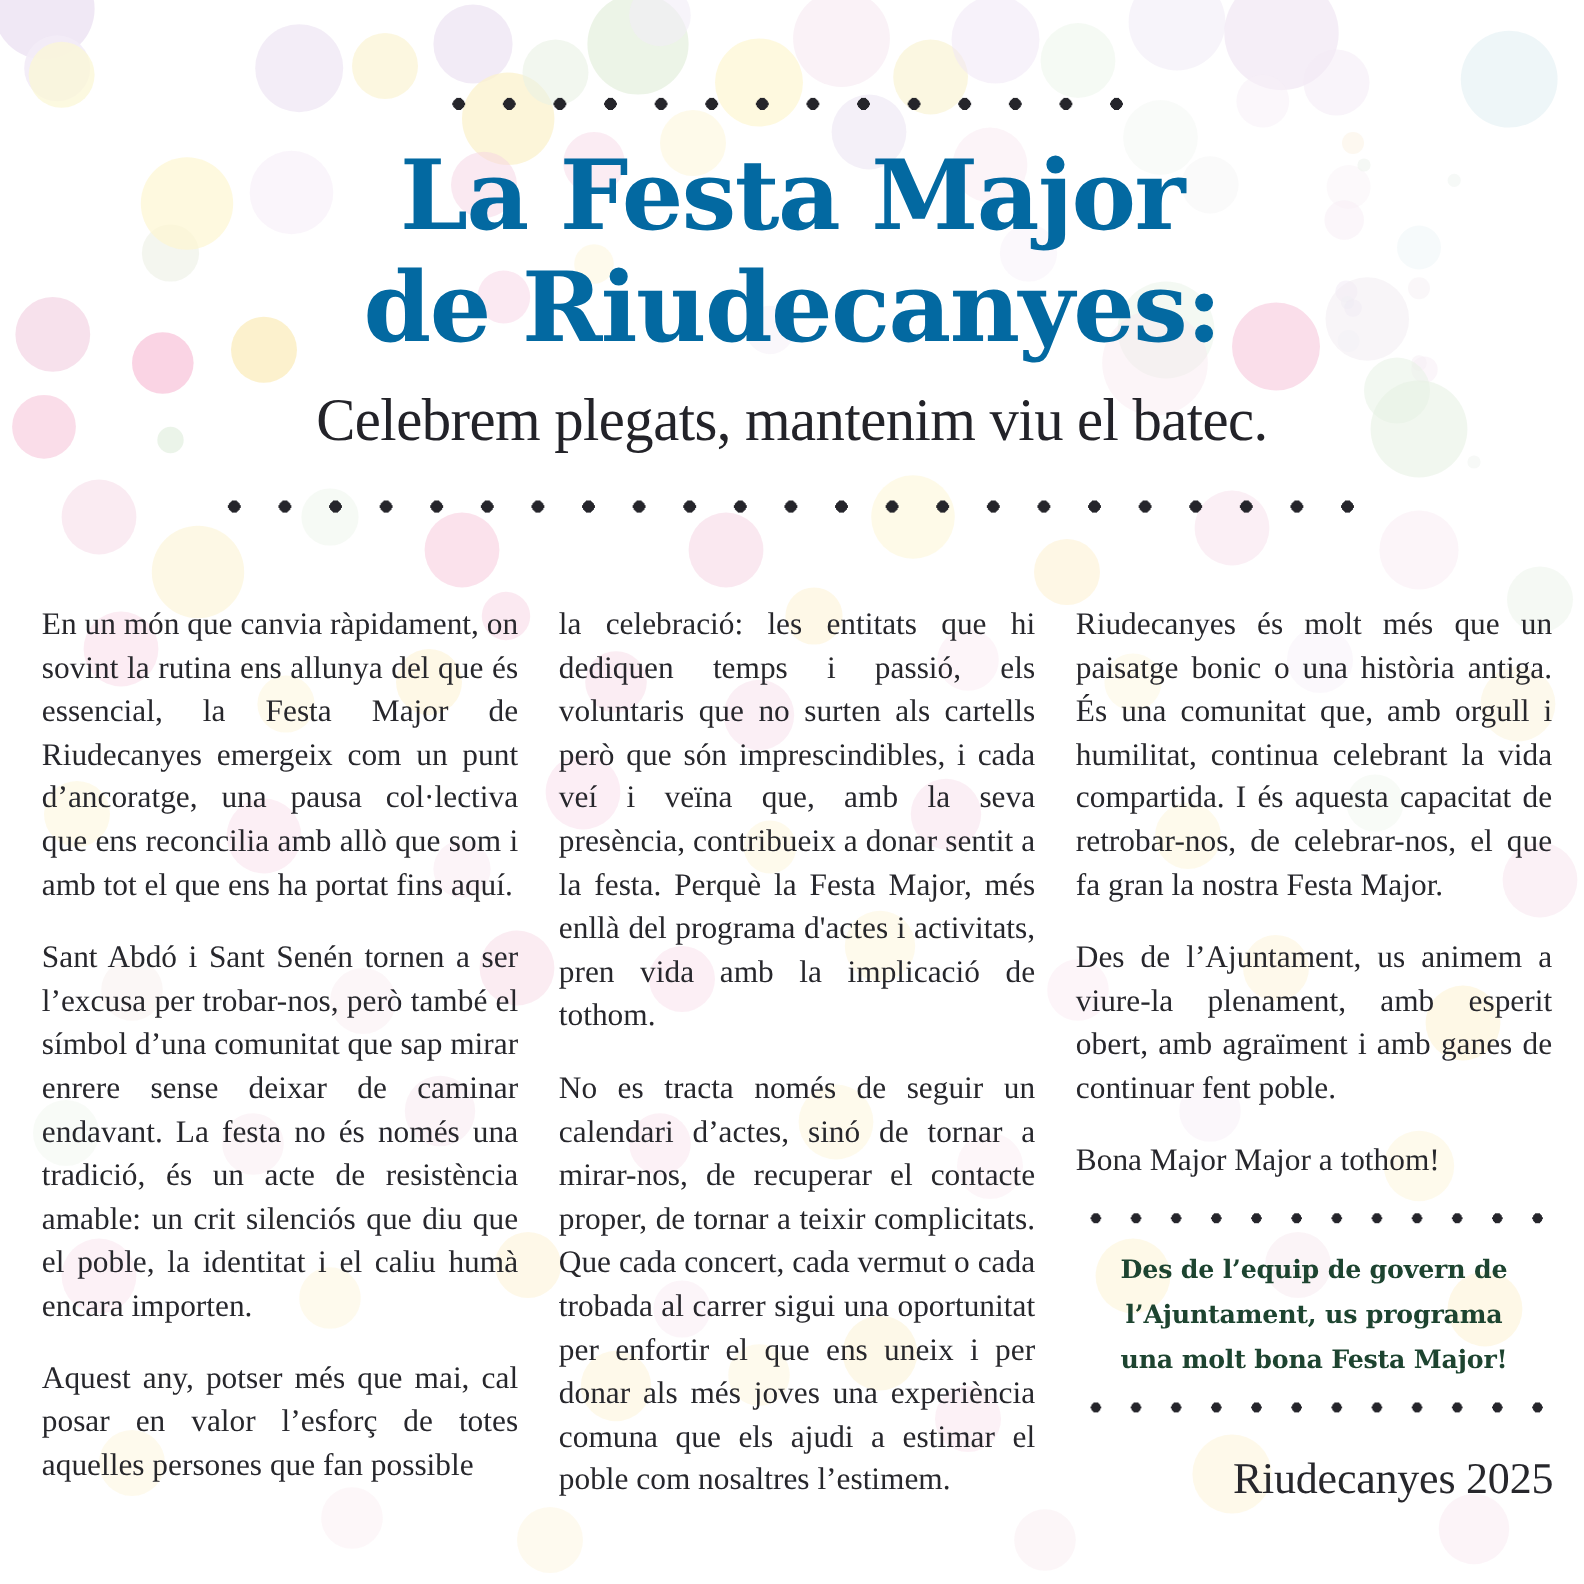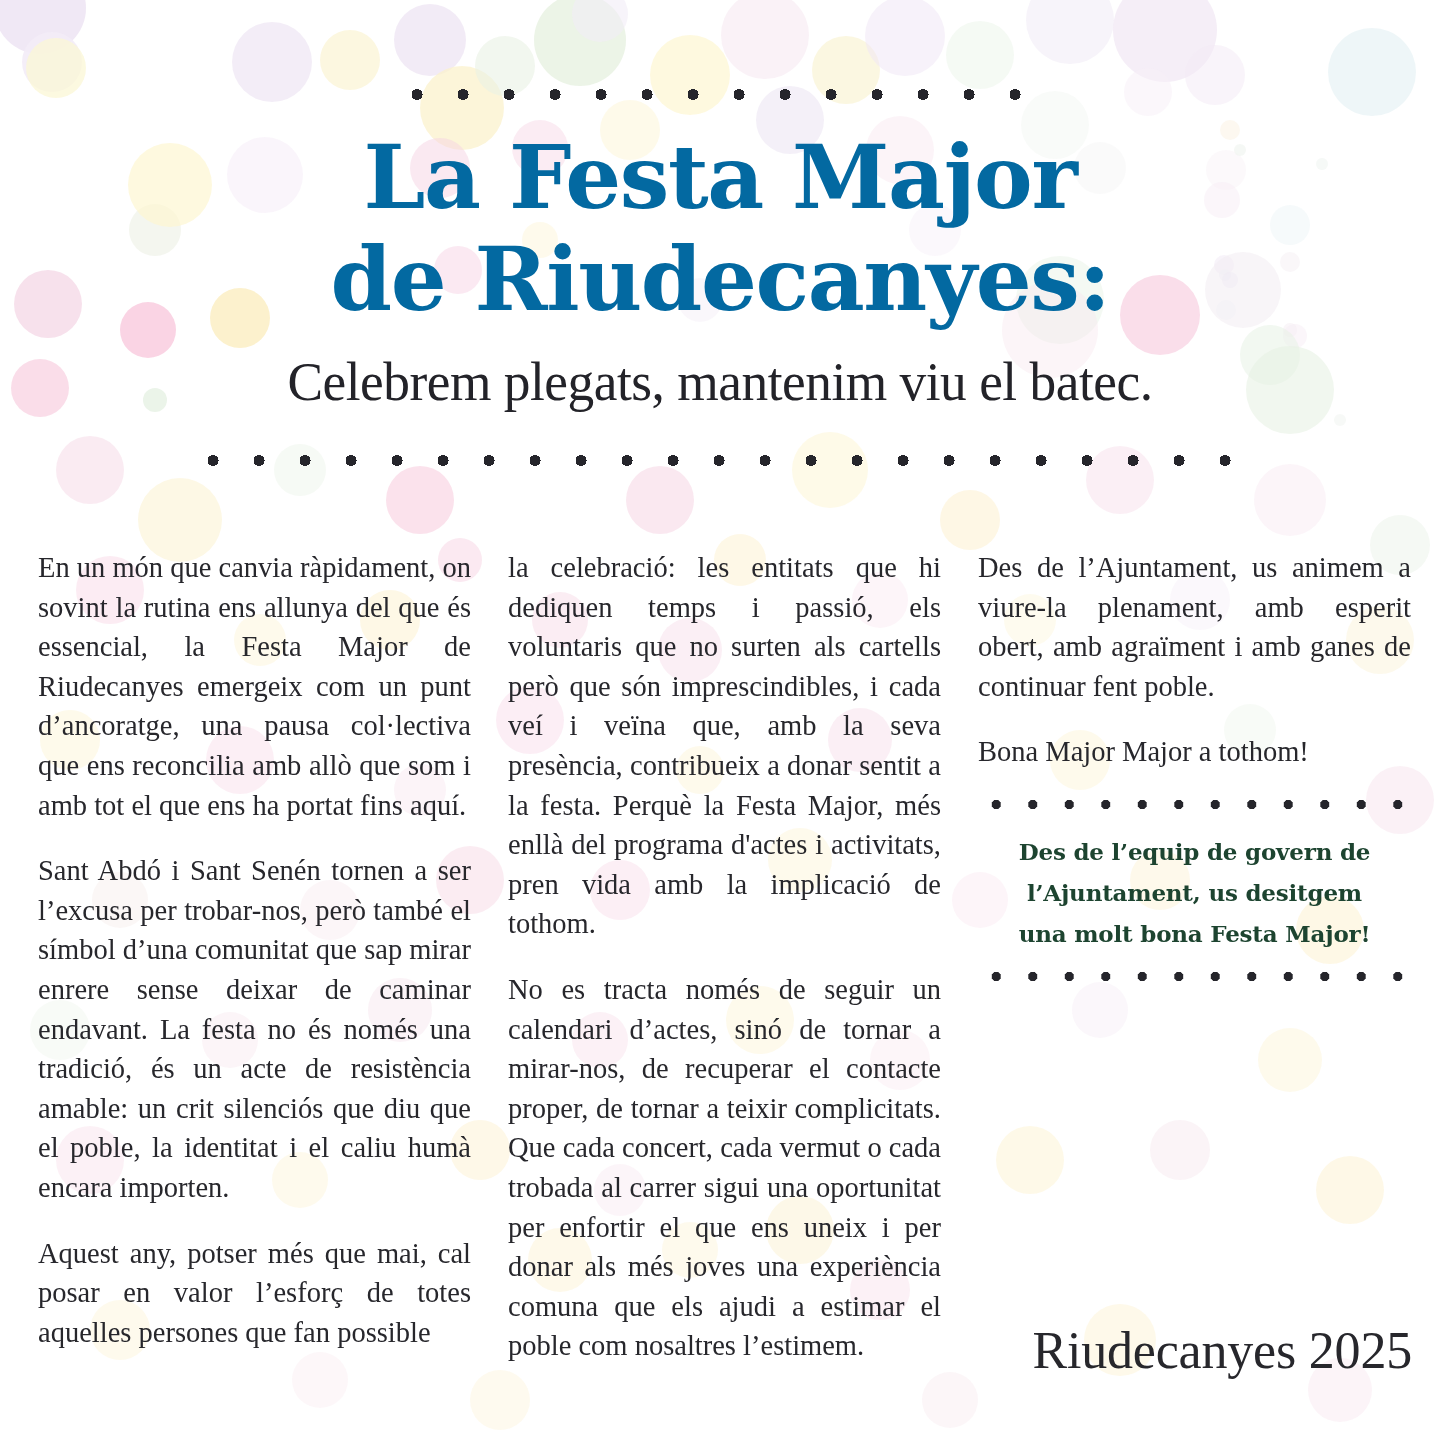--- a/index.html
+++ b/index.html
@@ -145,21 +145,21 @@
 
   
   #footer {
     position: absolute;
     top: 1322px;
     left: 0;
     width: 1412px;
     text-align: right;
     color: #27272c;
     font-family: "Liberation Serif", "DejaVu Serif", serif;
-    font-size: 52px;
+    font-size: 40px;
     line-height: 1.1;
     letter-spacing: -0.2px;
   }
 </style>
 </head>
 <body>
 
 <svg id="confetti-layer" viewBox="0 0 1440 1440" xmlns="http://www.w3.org/2000/svg" aria-hidden="true">
     <circle cx="40" cy="8" r="46" fill="#efe7f4" opacity="0.95"></circle>
     <circle cx="52" cy="62" r="30" fill="#f3ecf7" opacity="0.9"></circle>
@@ -306,28 +306,29 @@
       <p class="body-par">Sant Abdó i Sant Senén tornen a ser l’excusa per trobar-nos, però també el símbol d’una comunitat que sap mirar enrere sense deixar de caminar endavant. La festa no és només una tradició, és un acte de resistència amable: un crit silenciós que diu que el poble, la identitat i el caliu humà encara importen.</p>
       <p class="body-par">Aquest any, potser més que mai, cal posar en valor l’esforç de totes aquelles persones que fan possible</p>
     </section>
 
     <section class="column">
       <p class="body-par">la celebració: les entitats que hi dediquen temps i passió, els voluntaris que no surten als cartells però que són imprescindibles, i cada veí i veïna que, amb la seva presència, contribueix a donar sentit a la festa. Perquè la Festa Major, més enllà del programa d'actes i activitats, pren vida amb la implicació de tothom.</p>
       <p class="body-par">No es tracta només de seguir un calendari d’actes, sinó de tornar a mirar-nos, de recuperar el contacte proper, de tornar a teixir complicitats. Que cada concert, cada vermut o cada trobada al carrer sigui una oportunitat per enfortir el que ens uneix i per donar als més joves una experiència comuna que els ajudi a estimar el poble com nosaltres l’estimem.</p>
     </section>
 
     <section class="column">
+      <p class="body-par">Riudecanyes és molt més que un paisatge bonic o una història antiga. És una comunitat que, amb orgull i humilitat, continua celebrant la vida compartida. I és aquesta capacitat de retrobar-nos, de celebrar-nos, el que fa gran la nostra Festa Major.</p>
       <p class="body-par">Des de l’Ajuntament, us animem a viure-la plenament, amb esperit obert, amb agraïment i amb ganes de continuar fent poble.</p>
       <p class="body-par ragged">Bona Major Major a tothom!</p>
 
       <div id="signature-block">
         <div class="dot-rule small"></div>
         <p id="signature-text">
           <span class="sline">Des de l’equip de govern de</span>
-          <span class="sline">l’Ajuntament, us desitgem</span>
+          <span class="sline">l’Ajuntament, us programa</span>
           <span class="sline">una molt bona Festa Major!</span>
         </p>
         <div class="dot-rule small"></div>
       </div>
     </section>
 
   </main>
 
   <div id="footer">Riudecanyes 2025</div>
 

